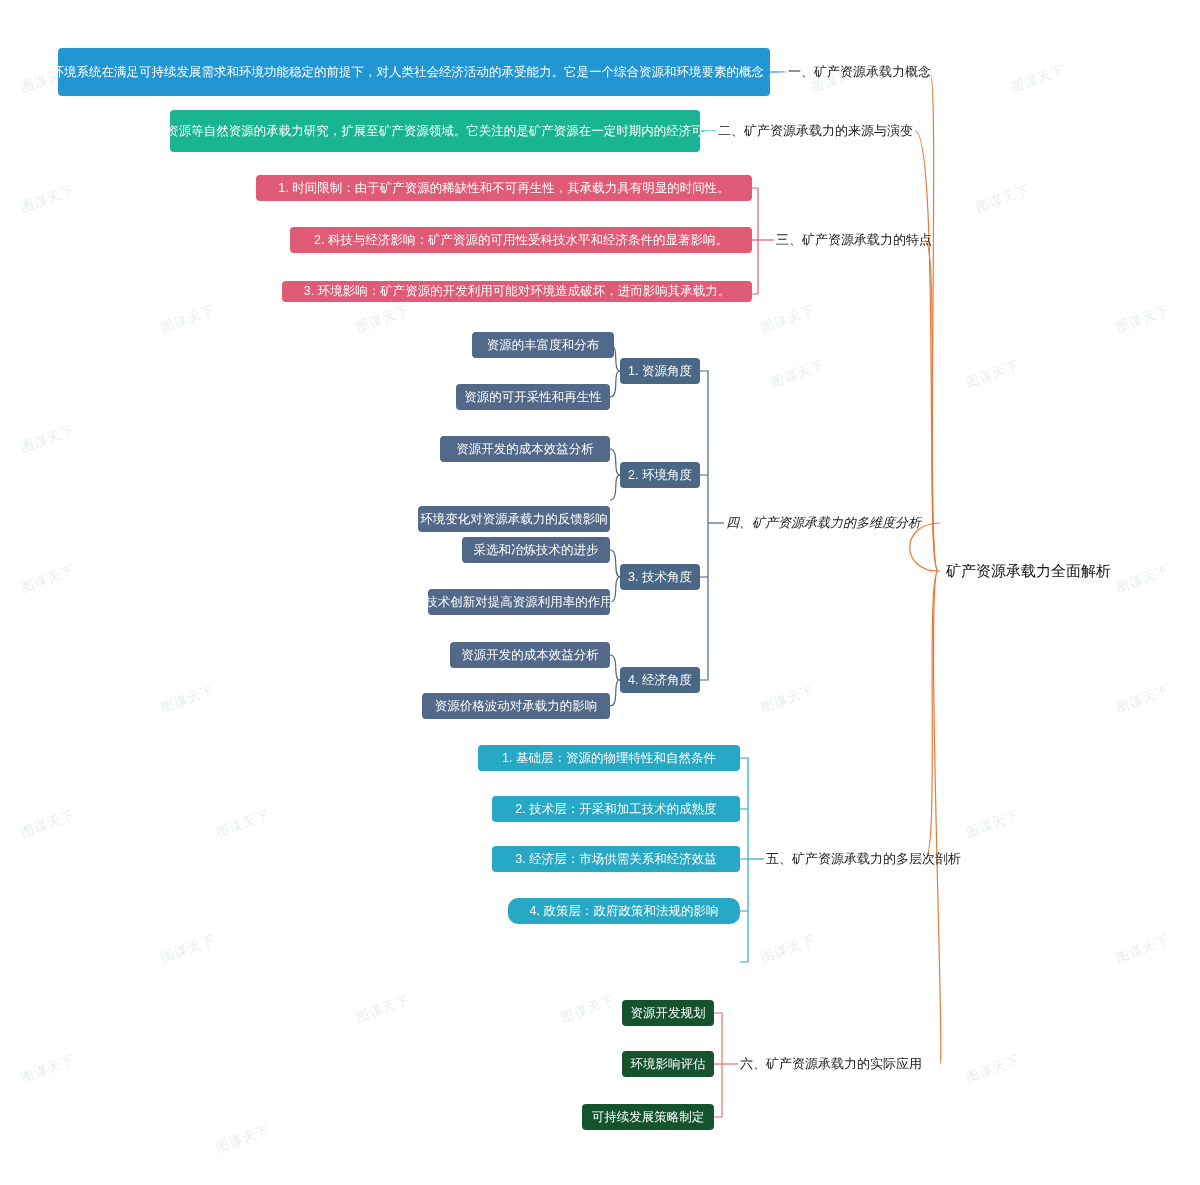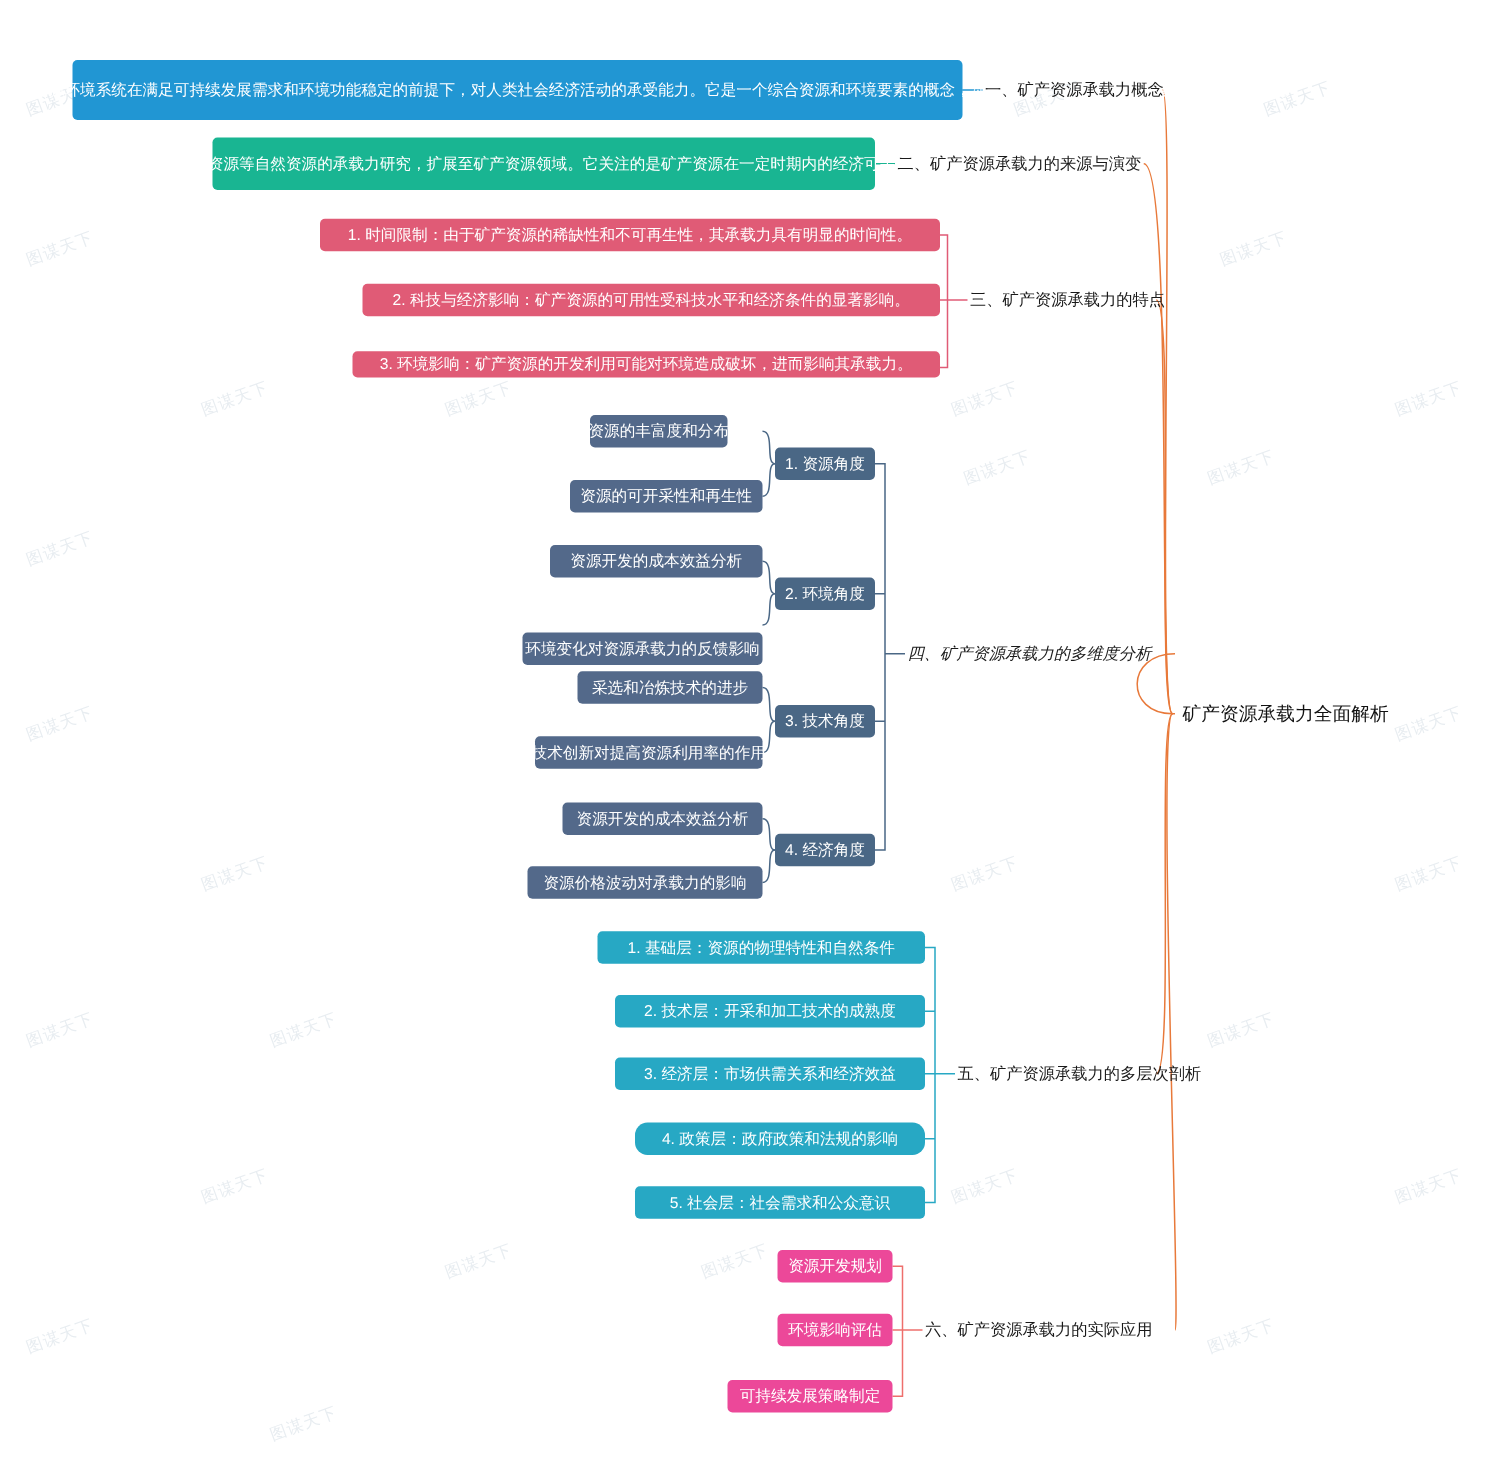--- a/index.html
+++ b/index.html
@@ -36,21 +36,21 @@
     justify-content:center;
     font-size:12.5px;
     line-height:1.45;
   }
   .n-blue{background:#2196d3;color:#ffffff;padding:6px 10px;}
   .n-green{background:#19b592;color:#ffffff;padding:6px 10px;}
   .n-pink{background:#e05b76;color:#ffffff;padding:5px 12px;}
   .n-slate{background:#4a6785;color:#ffffff;padding:5px 12px;}
   .n-slate2{background:#53698a;color:#ffffff;padding:5px 12px;}
   .n-cyan{background:#27a8c4;color:#ffffff;padding:5px 12px;}
-  .n-red{background:#ec4899;color:#ffffff;padding:5px 28px;}
+  .n-red{background:#14532d;color:#ffffff;padding:5px 28px;}
 
   .label{
     position:absolute;
     font-size:13px;
     color:#1a1a1a;
     white-space:nowrap;
     line-height:1.3;
   }
   .root-label{
     position:absolute;
@@ -156,21 +156,21 @@
     <span>1. 时间限制：由于矿产资源的稀缺性和不可再生性，其承载力具有明显的时间性。</span>
   </div>
   <div class="node n-pink" style="left:290px;top:227px;width:462px;height:26px;">
     <span>2. 科技与经济影响：矿产资源的可用性受科技水平和经济条件的显著影响。</span>
   </div>
   <div class="node n-pink" style="left:282px;top:281px;width:470px;height:21px;">
     <span>3. 环境影响：矿产资源的开发利用可能对环境造成破坏，进而影响其承载力。</span>
   </div>
   <div class="label" style="left:776px;top:232px;">三、矿产资源承载力的特点</div>
 
-  <div class="node n-slate2" style="left:472px;top:332px;width:110px;height:26px;">
+  <div class="node n-slate2" style="left:472px;top:332px;width:142px;height:26px;">
     <span>资源的丰富度和分布</span>
   </div>
   <div class="node n-slate2" style="left:456px;top:384px;width:154px;height:26px;">
     <span>资源的可开采性和再生性</span>
   </div>
   <div class="node n-slate" style="left:620px;top:358px;width:80px;height:26px;">
     <span>1. 资源角度</span>
   </div>
 
   <div class="node n-slate2" style="left:440px;top:436px;width:170px;height:26px;">
@@ -210,23 +210,20 @@
   </div>
   <div class="node n-cyan" style="left:492px;top:796px;width:248px;height:26px;">
     <span>2. 技术层：开采和加工技术的成熟度</span>
   </div>
   <div class="node n-cyan" style="left:492px;top:846px;width:248px;height:26px;">
     <span>3. 经济层：市场供需关系和经济效益</span>
   </div>
   <div class="node n-cyan" style="left:508px;top:898px;width:232px;height:26px;border-radius:10px;">
     <span>4. 政策层：政府政策和法规的影响</span>
   </div>
-  <div class="node n-cyan" style="left:508px;top:949px;width:232px;height:26px;">
-    <span>5. 社会层：社会需求和公众意识</span>
-  </div>
   <div class="label" style="left:766px;top:851px;">五、矿产资源承载力的多层次剖析</div>
 
   <div class="node n-red" style="left:622px;top:1000px;width:92px;height:26px;">
     <span>资源开发规划</span>
   </div>
   <div class="node n-red" style="left:622px;top:1051px;width:92px;height:26px;">
     <span>环境影响评估</span>
   </div>
   <div class="node n-red" style="left:582px;top:1104px;width:132px;height:26px;">
     <span>可持续发展策略制定</span>

